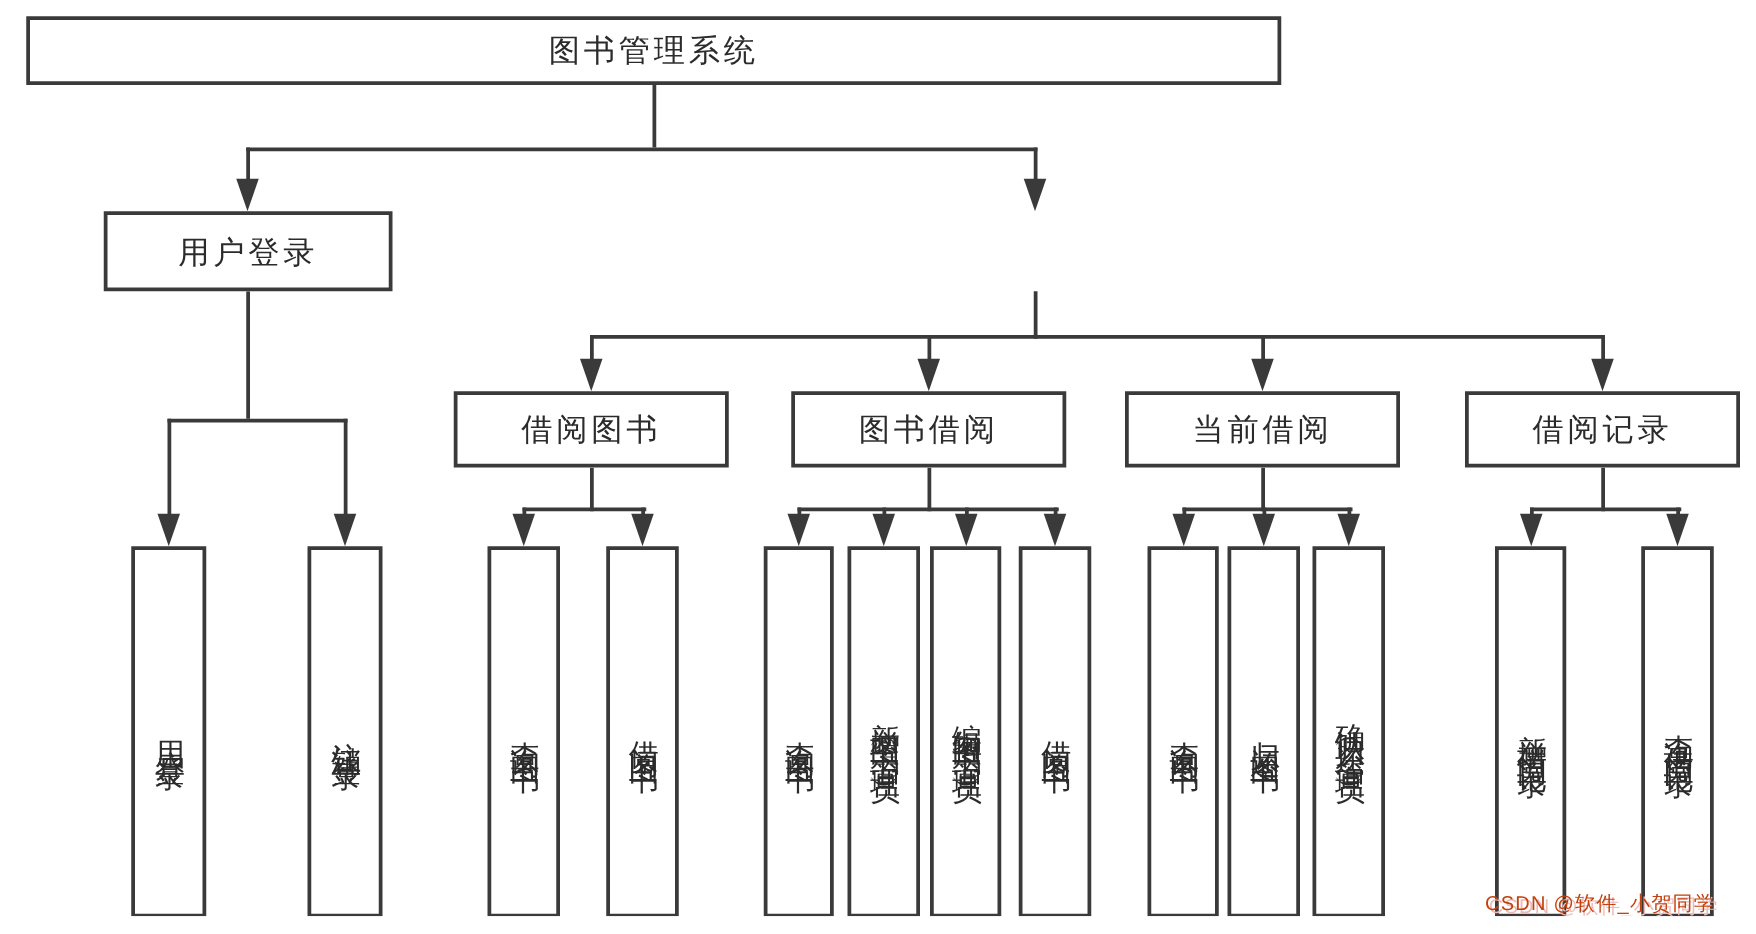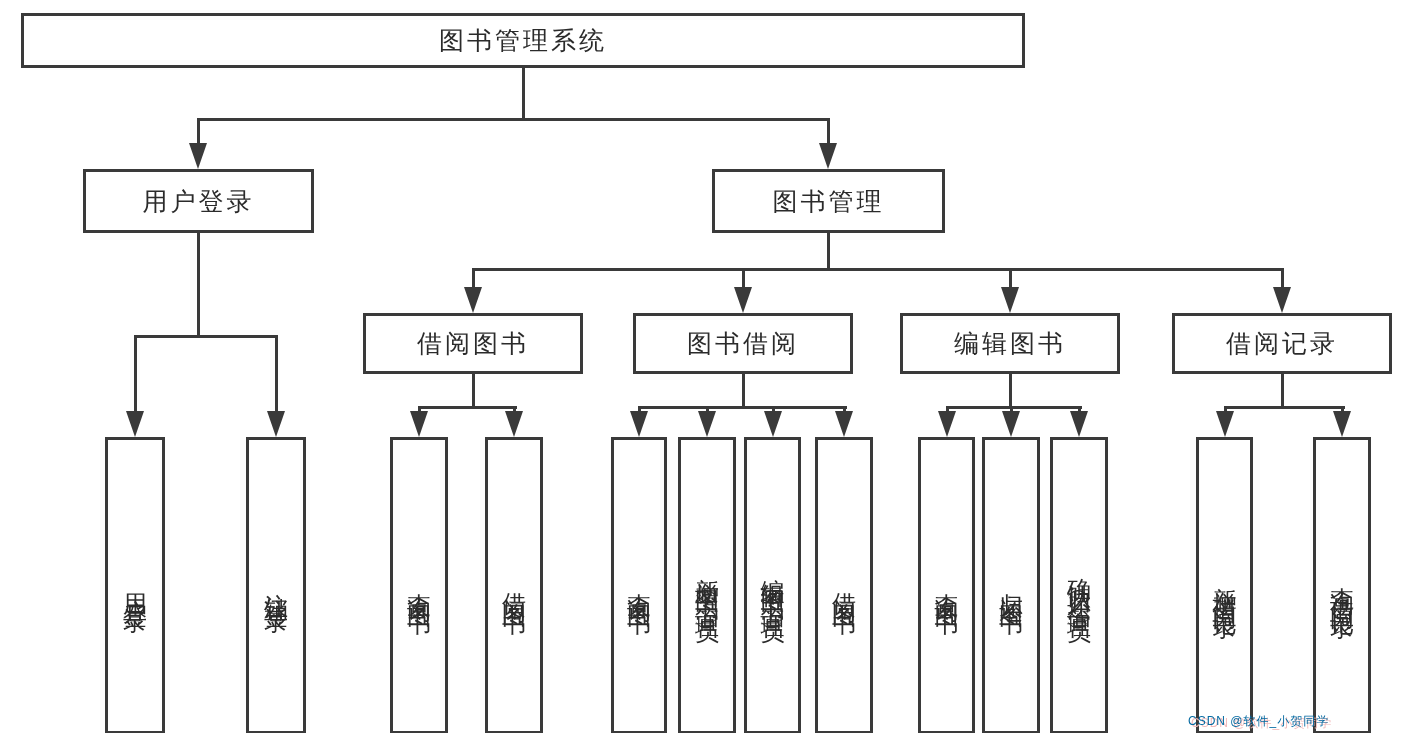--- a/index.html
+++ b/index.html
@@ -40,22 +40,22 @@
   .hline { position:absolute; height:3px; background:#3a3a3a; z-index:1; }
   .arrow {
     position:absolute; width:0; height:0; z-index:1;
     border-left:9px solid transparent;
     border-right:9px solid transparent;
     border-top:26px solid #3a3a3a;
   }
   .watermark {
     position:absolute;
     left:1188px; top:713px;
-    font-size:12px;
-    color:#0369a1;
+    font-size:16px;
+    color:#c2410c;
     letter-spacing:1px;
     text-shadow:3px 2px 0 #f0b9b9;
     z-index:3;
     white-space:nowrap;
   }
 </style>
 </head>
 <body>
 
 <div id="canvas">
@@ -63,21 +63,20 @@
   <div class="box" style="left:21px; top:13px; width:1004px; height:55px;">图书管理系统</div>
 
   <div class="vline" style="left:521.5px; top:68px; height:50px;"></div>
   <div class="hline" style="left:196.5px; top:118px; width:633px;"></div>
   <div class="vline" style="left:196.5px; top:118px; height:28px;"></div>
   <div class="arrow" style="left:189px; top:143px;"></div>
   <div class="vline" style="left:826.5px; top:118px; height:28px;"></div>
   <div class="arrow" style="left:819px; top:143px;"></div>
 
   <div class="box" style="left:83px; top:169px; width:231px; height:64px;">用户登录</div>
-  <div class="box" style="left:712px; top:169px; width:233px; height:64px;">图书管理</div>
 
   <div class="vline" style="left:196.5px; top:233px; height:102px;"></div>
   <div class="hline" style="left:133.5px; top:335px; width:144px;"></div>
   <div class="vline" style="left:133.5px; top:335px; height:78px;"></div>
   <div class="arrow" style="left:126px; top:411px;"></div>
   <div class="vline" style="left:274.5px; top:335px; height:78px;"></div>
   <div class="arrow" style="left:267px; top:411px;"></div>
 
   <div class="vline" style="left:826.5px; top:233px; height:38px;"></div>
   <div class="hline" style="left:471.5px; top:268px; width:812px;"></div>
@@ -85,21 +84,21 @@
   <div class="arrow" style="left:464px; top:287px;"></div>
   <div class="vline" style="left:741.5px; top:268px; height:22px;"></div>
   <div class="arrow" style="left:734px; top:287px;"></div>
   <div class="vline" style="left:1008.5px; top:268px; height:22px;"></div>
   <div class="arrow" style="left:1001px; top:287px;"></div>
   <div class="vline" style="left:1280.5px; top:268px; height:22px;"></div>
   <div class="arrow" style="left:1273px; top:287px;"></div>
 
   <div class="box" style="left:363px; top:313px; width:220px; height:61px;">借阅图书</div>
   <div class="box" style="left:633px; top:313px; width:220px; height:61px;">图书借阅</div>
-  <div class="box" style="left:900px; top:313px; width:220px; height:61px;">编辑图书</div>
+  <div class="box" style="left:900px; top:313px; width:220px; height:61px;">当前借阅</div>
   <div class="box" style="left:1172px; top:313px; width:220px; height:61px;text-align:right;">借阅记录</div>
 
   <div class="vline" style="left:471.5px; top:374px; height:35px;"></div>
   <div class="vline" style="left:741.5px; top:374px; height:35px;"></div>
   <div class="vline" style="left:1008.5px; top:374px; height:35px;"></div>
   <div class="vline" style="left:1280.5px; top:374px; height:35px;"></div>
 
   <div class="hline" style="left:417.5px; top:406px; width:99px;"></div>
   <div class="hline" style="left:637.5px; top:406px; width:209px;"></div>
   <div class="hline" style="left:945.5px; top:406px; width:136px;"></div>

